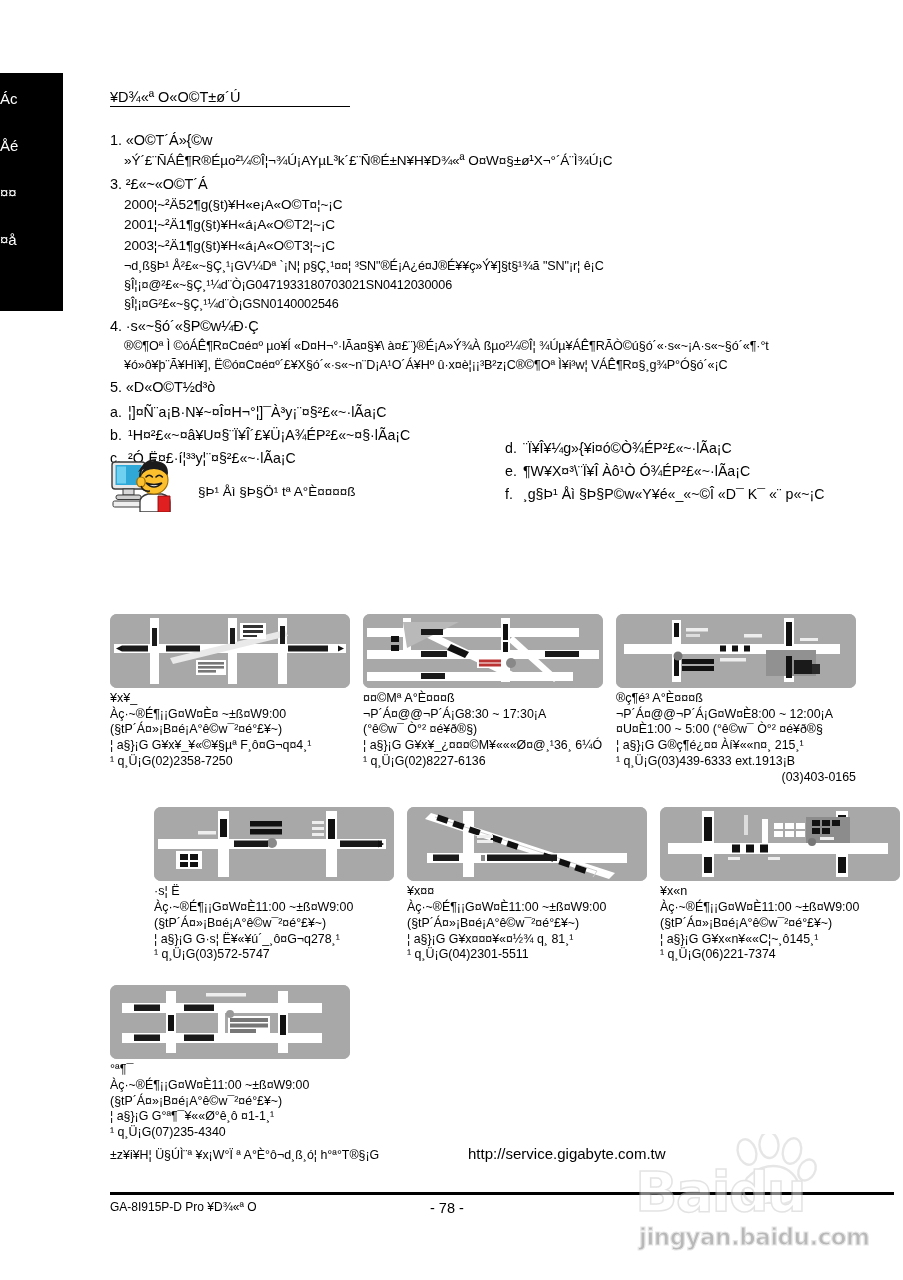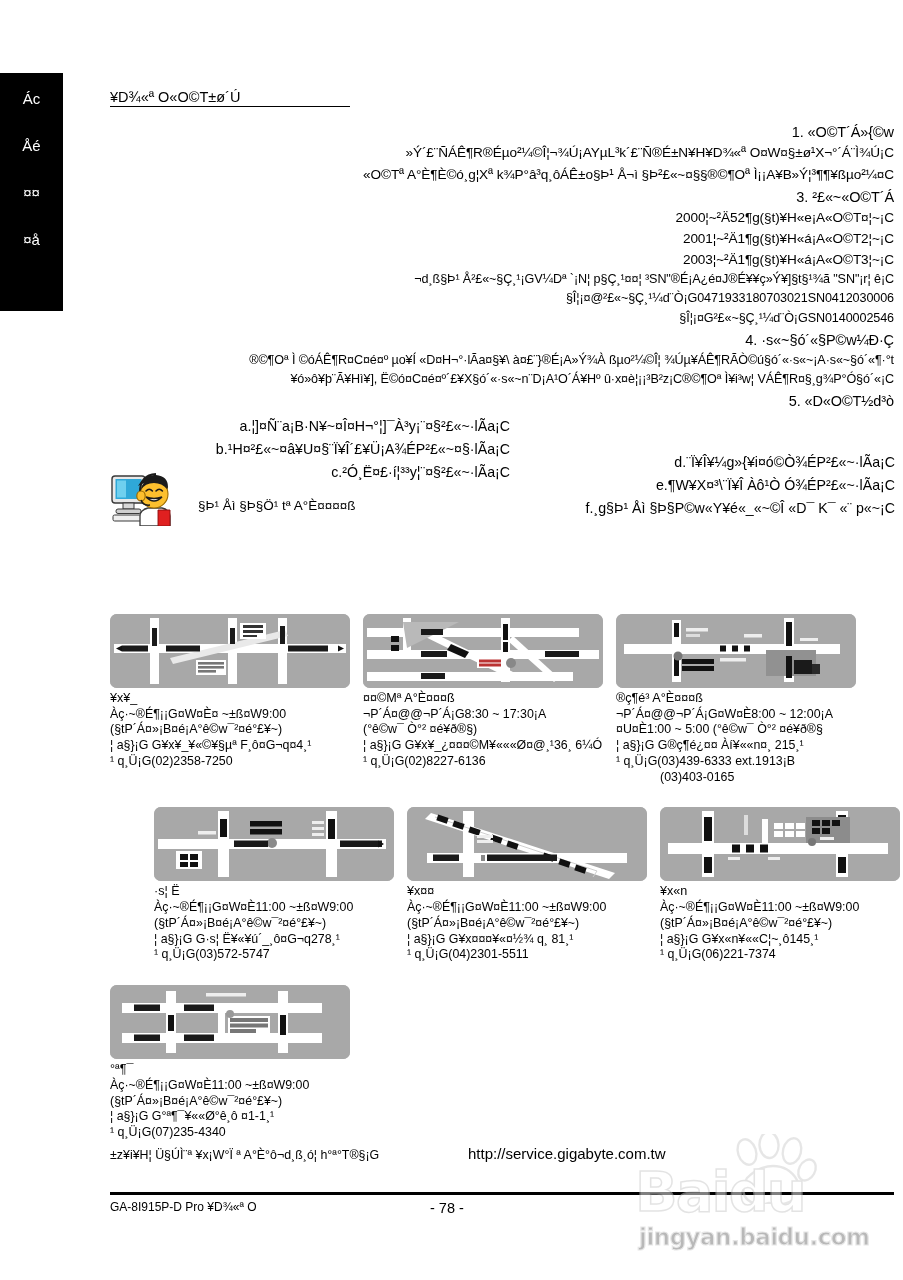--- a/index.html
+++ b/index.html
@@ -17,21 +17,20 @@
 
   
   #side-tab {
     position: absolute;
     left: 0; top: 73px;
     width: 63px; height: 238px;
     background: #000000;
     color: #ffffff;
     display: flex;
     flex-direction: column;
-    align-items: center;
     padding-top: 18px;
     gap: 32px;
   }
   #side-tab .tab-ch {
     font-size: 15px;
     line-height: 1;
     letter-spacing: 0px;
     white-space: nowrap;
   }
 
@@ -41,35 +40,35 @@
     left: 110px; top: 88px;
     width: 784px;
   }
 
   .sec-title {
     font-size: 14.5px;
     border-bottom: 1.3px solid #000;
     display: inline-block;
     padding-bottom: 1px;
     padding-right: 110px;
-    margin-bottom: 14px;
+    margin-bottom: 22px;
     white-space: nowrap;
   }
 
   .line {
     font-size: 14.5px;
     line-height: 1.52;
     white-space: nowrap;
     letter-spacing: -0.1px;
   }
   .line.indent { padding-left: 14px; }
   .line.small  { font-size: 13.6px; }
   .line.tiny   { font-size: 12.6px; }
 
-  .block { margin-bottom: 1px; text-align: right; }
+  .block { margin-bottom: 1px; }
 
   
   #list-wrap {
     position: relative;
     margin-top: 3px;
     height: 108px;
   }
   #list-left {
     position: absolute; left: 0; top: 0; width: 400px;
   }
@@ -131,21 +130,21 @@
   .c-name {
     font-size: 12.6px;
     line-height: 1.25;
     white-space: nowrap;
   }
   .c-line {
     font-size: 12.4px;
     line-height: 1.27;
     white-space: nowrap;
   }
-  .c-line.ind { padding-left: 44px; }
+  .c-line.ind { padding-left: 44px; text-align: right; }
 
   
   #footnote {
     position: absolute;
     left: 110px; top: 1148px;
     font-size: 12.4px;
     white-space: nowrap;
   }
   #service-url {
     position: absolute;
@@ -219,21 +218,20 @@
   <div class="sec-title">¥D¾«ª O«O©T±ø´Ú</div>
 
   
   <div class="block">
     <div class="line"><span>1.</span> <span>«O©T´Á»{©w</span></div>
     <div class="line small indent">»Ý´£¨ÑÁÊ¶R®Éµo²¼©Î¦¬¾Ú¡A­YµL³k´£¨Ñ®É±N¥H¥D¾«ª O¤W¤§±ø¹X¬°´Á­­¨Ì¾Ú¡C</div>
   </div>
 
   
   <div class="block">
-    <div class="line small indent">«O©Tª A°È¶È­­©ó¸g¦Xª k¾P°â³q¸ôÁÊ±o§Þ¹ Å¬ì §Þ²£«~¤§§®©¶Oª Ì¡¡A¥B»Ý¦³¶¶¥ßµo²¼¤C</div>
   </div>
 
   
   <div class="block">
     <div class="line"><span>3.</span> <span>²£«~«O©T´Á­­</span></div>
     <div class="line small indent">2000¦~²Ä52¶g(§t)¥H«e¡A«O©T¤¦~¡C</div>
     <div class="line small indent">2001¦~²Ä1¶g(§t)¥H«á¡A«O©T2¦~¡C</div>
     <div class="line small indent">2003¦~²Ä1¶g(§t)¥H«á¡A«O©T3¦~¡C</div>
     <div class="line tiny indent">¬d¸ß§Þ¹ Å²£«~§Ç¸¹¡GV¼Dª `¡N¦ p§Ç¸¹¤¤¦ ³SN"®É¡A¿é¤J®É¥¥ç»Ý¥]§t§¹¾ã "SN"¡r¦ ê¡C</div>
     <div class="line tiny indent">§Î¦¡¤@²£«~§Ç¸¹¼d¨Ò¡G0471933180703021SN0412030006</div>

